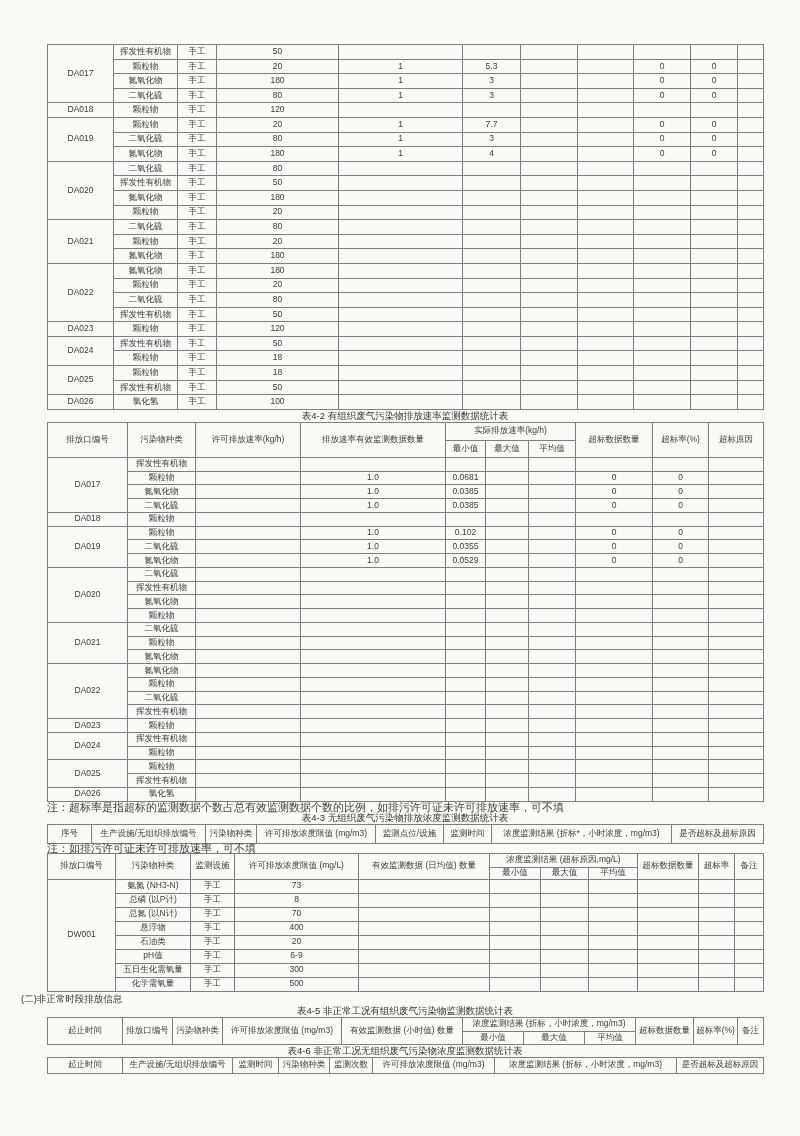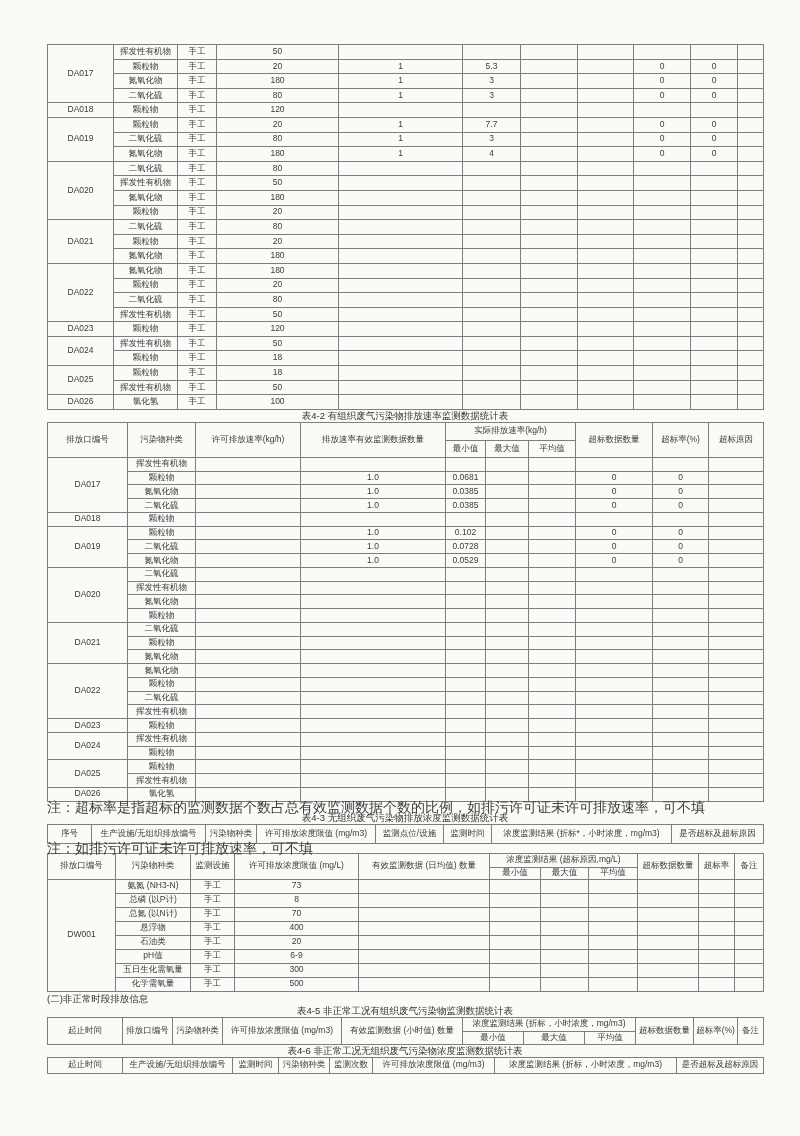--- a/index.html
+++ b/index.html
@@ -25,23 +25,23 @@
   .t2 thead tr:nth-child(2) th{height:17px}
   .t2 tbody td{height:13.76px}
   .t3 thead th{height:19px}
   .t4 thead tr:nth-child(1) th{height:14px}
   .t4 thead tr:nth-child(2) th{height:12px}
   .t4 tbody td{height:14px}
   .t5 thead tr:nth-child(1) th{height:14px}
   .t5 thead tr:nth-child(2) th{height:13px}
   .t6 thead th{height:16px}
   .tbl-title{width:716px;margin-left:47px;text-align:center;font-size:9.5px;color:#303030;height:12px;line-height:12px}
-  .note{margin-left:47px;font-size:14px;color:#3d3d3d;height:10px;line-height:10px;text-align:left}
+  .note{margin-left:47px;font-size:11px;color:#3d3d3d;height:10px;line-height:10px;text-align:left}
   .note.n2{height:9px;line-height:9px}
-  .sec-heading{margin-left:47px;font-size:9.5px;color:#2e2e2e;height:13px;line-height:13px;text-align:left}
+  .sec-heading{margin-left:21px;font-size:9.5px;color:#2e2e2e;height:13px;line-height:13px;text-align:left}
 </style>
 </head>
 <body>
 
 <div class="page">
   <div class="spacer-top"></div>
 
   <table id="t1" class="grid t1">
     <colgroup>
       <col style="width:66px">
@@ -468,21 +468,21 @@
           <td></td>
           <td></td>
           <td>0</td>
           <td>0</td>
           <td></td>
         </tr>
         <tr>
           <td>二氧化硫</td>
           <td></td>
           <td>1.0</td>
-          <td>0.0728</td>
+          <td>0.0355</td>
           <td></td>
           <td></td>
           <td>0</td>
           <td>0</td>
           <td></td>
         </tr>
         <tr>
           <td>氮氧化物</td>
           <td></td>
           <td>1.0</td>

